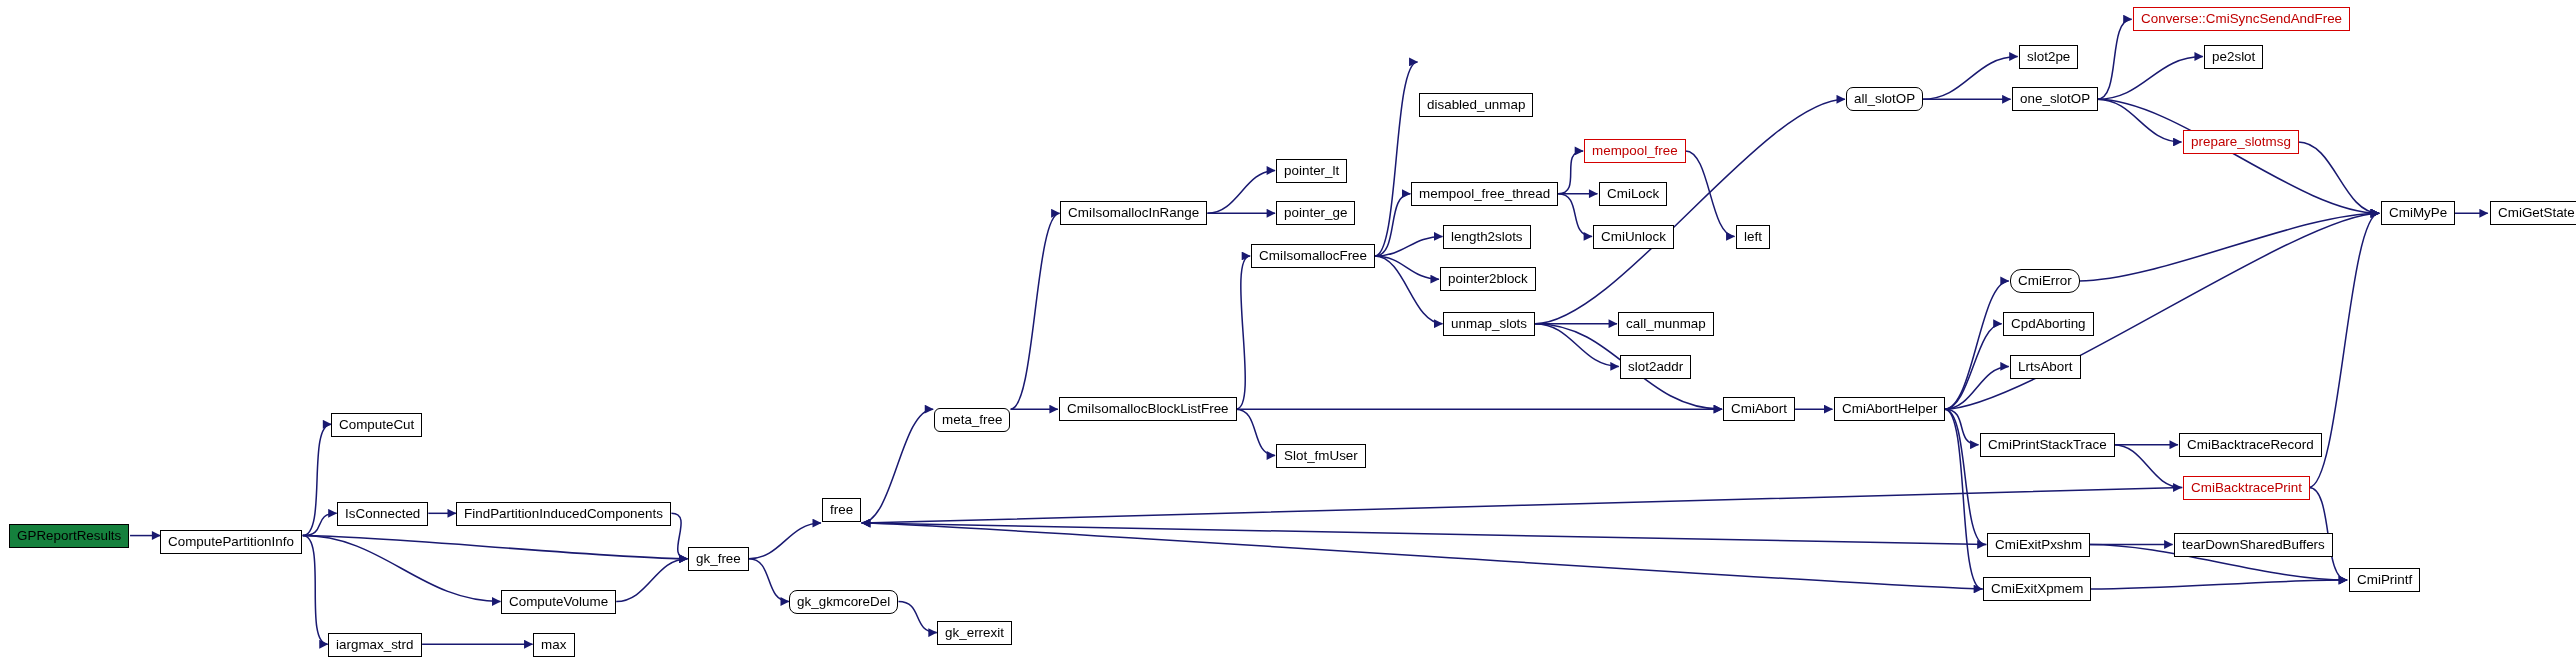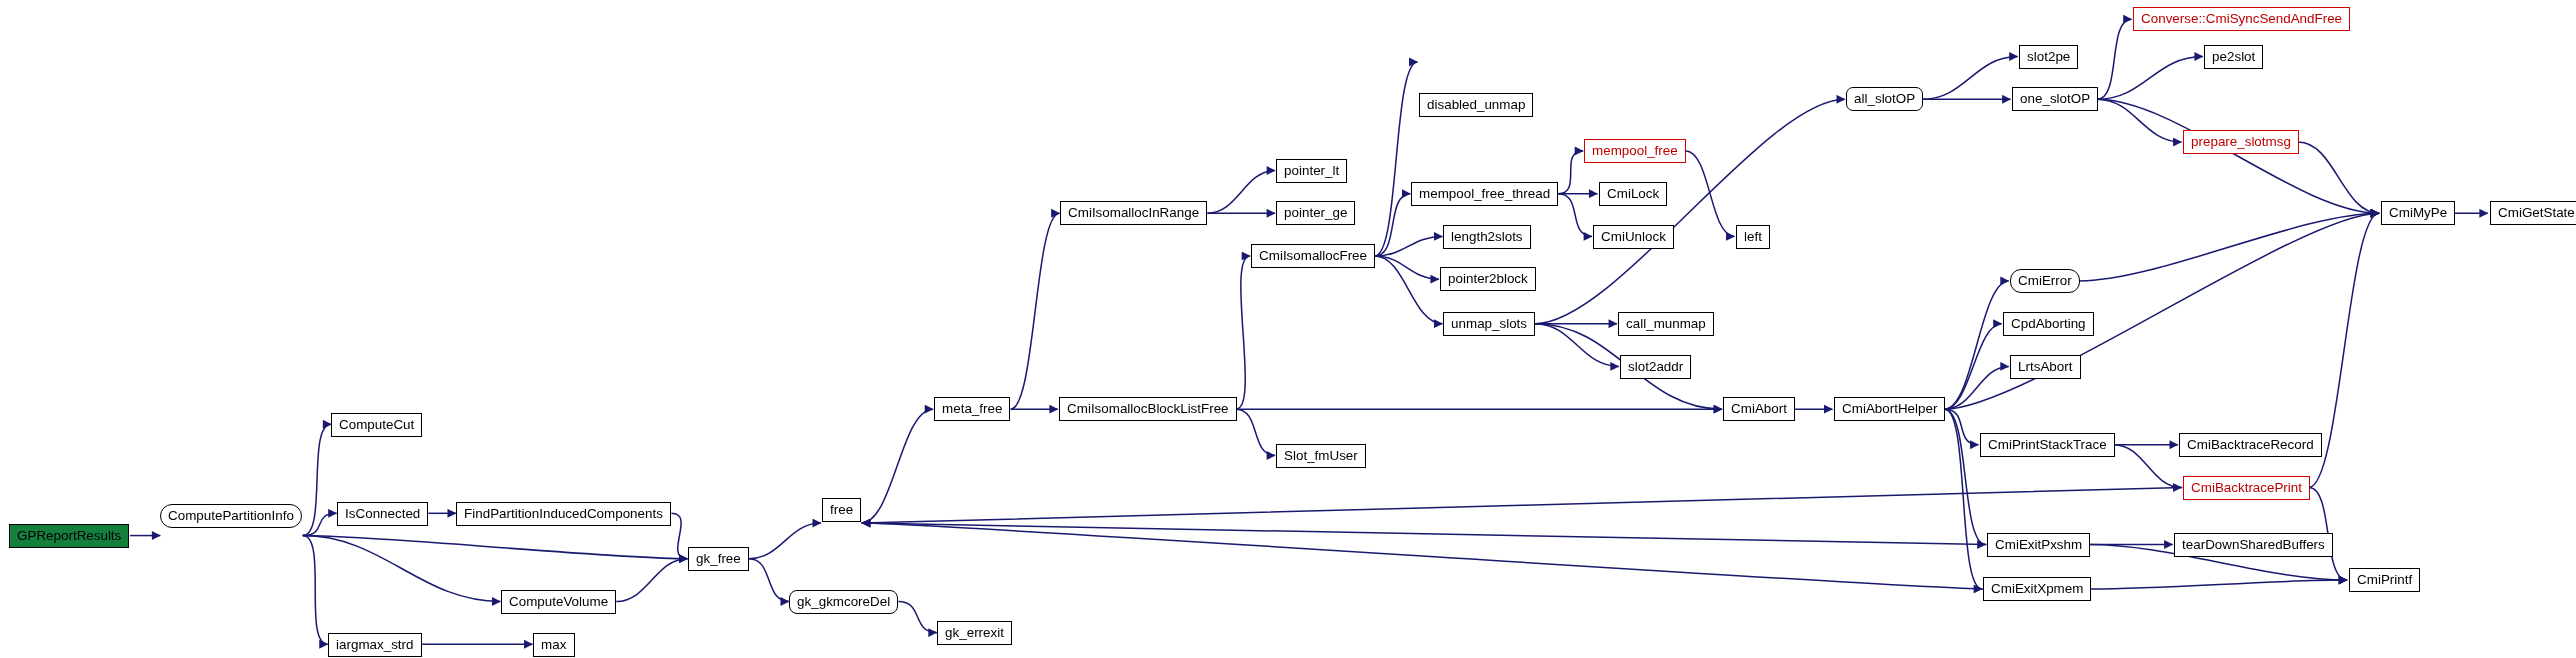--- a/index.html
+++ b/index.html
@@ -123,32 +123,32 @@
         <path d="M 2450 547.5 C 2360 547.5, 1057 587.5, 967 587.5" class="edge" marker-end="url(#arrowhead)"></path>
         <path d="M 2346 611.5 C 2387.85 611.5, 2397.15 611.5, 2439 611.5" class="edge" marker-end="url(#arrowhead)"></path>
         <path d="M 2230 611.5 C 2140 611.5, 1057 587.5, 967 587.5" class="edge" marker-end="url(#arrowhead)"></path>
         <path d="M 2346 611.5 C 2436 611.5, 2545 651.5, 2635 651.5" class="edge" marker-end="url(#arrowhead)"></path>
         <path d="M 2226 661.5 C 2136 661.5, 1057 587.5, 967 587.5" class="edge" marker-end="url(#arrowhead)"></path>
         <path d="M 2347 661.5 C 2437 661.5, 2545 651.5, 2635 651.5" class="edge" marker-end="url(#arrowhead)"></path>
       </g>
   </svg>
   <div id="node-layer">
       <div class="node root" style="left: 9px; top: 524px;">GPReportResults</div>
-      <div class="node" style="left: 160px; top: 504px; border-radius: 12px;">ComputePartitionInfo</div>
+      <div class="node" style="left: 160px; top: 530px;">ComputePartitionInfo</div>
       <div class="node" style="left: 331px; top: 413px;">ComputeCut</div>
       <div class="node" style="left: 337px; top: 502px;">IsConnected</div>
       <div class="node" style="left: 456px; top: 502px; text-align: center;">FindPartitionInducedComponents</div>
       <div class="node" style="left: 501px; top: 590px;">ComputeVolume</div>
       <div class="node" style="left: 328px; top: 633px;">iargmax_strd</div>
       <div class="node" style="left: 533px; top: 633px;">max</div>
       <div class="node" style="left: 688px; top: 547px;">gk_free</div>
       <div class="node" style="left: 789px; top: 590px; border-radius: 8px;">gk_gkmcoreDel</div>
       <div class="node" style="left: 937px; top: 621px;">gk_errexit</div>
       <div class="node" style="left: 822px; top: 498px;">free</div>
-      <div class="node" style="left: 934px; top: 397px;">meta_free</div>
+      <div class="node" style="left: 934px; top: 408px; border-radius: 6px;">meta_free</div>
       <div class="node" style="left: 1060px; top: 201px;">CmiIsomallocInRange</div>
       <div class="node" style="left: 1276px; top: 159px;">pointer_lt</div>
       <div class="node" style="left: 1276px; top: 201px;">pointer_ge</div>
       <div class="node" style="left: 1419px; top: 50px; margin-top: 43px;">disabled_unmap</div>
       <div class="node" style="left: 1251px; top: 244px;">CmiIsomallocFree</div>
       <div class="node" style="left: 1411px; top: 182px;">mempool_free_thread</div>
       <div class="node truncated" style="left: 1584px; top: 139px;">mempool_free</div>
       <div class="node" style="left: 1599px; top: 182px;">CmiLock</div>
       <div class="node" style="left: 1593px; top: 225px;">CmiUnlock</div>
       <div class="node" style="left: 1736px; top: 225px;">left</div>

